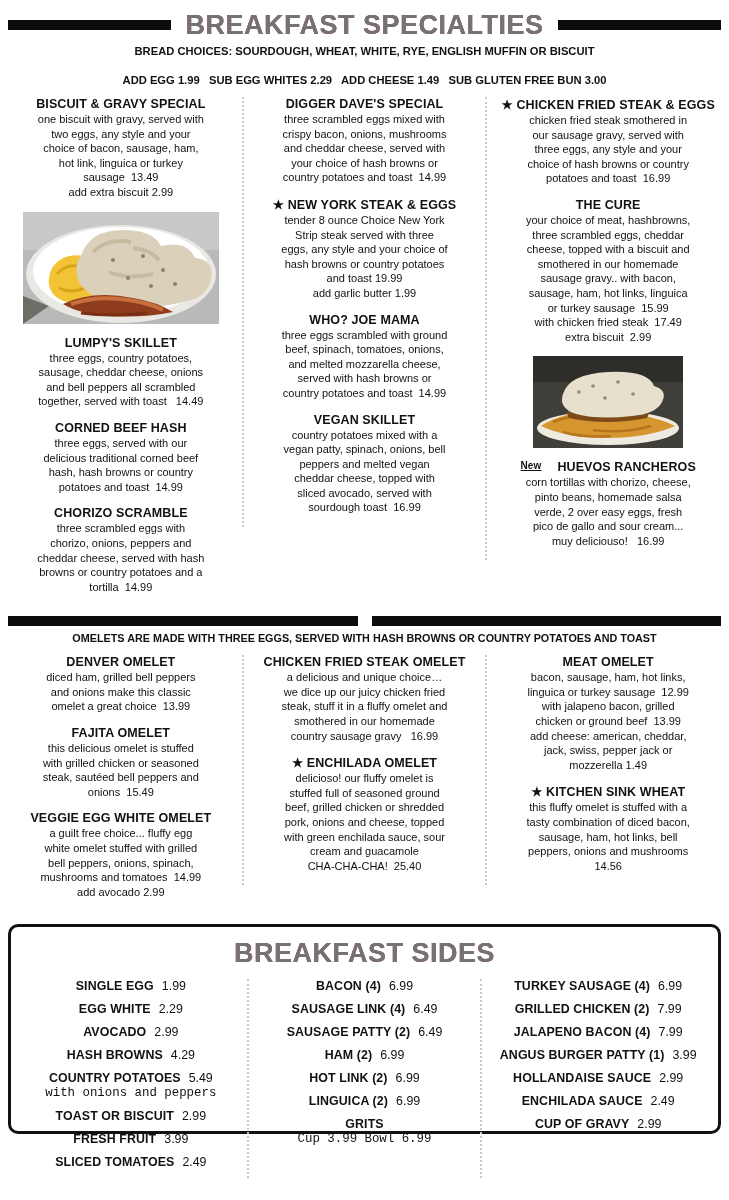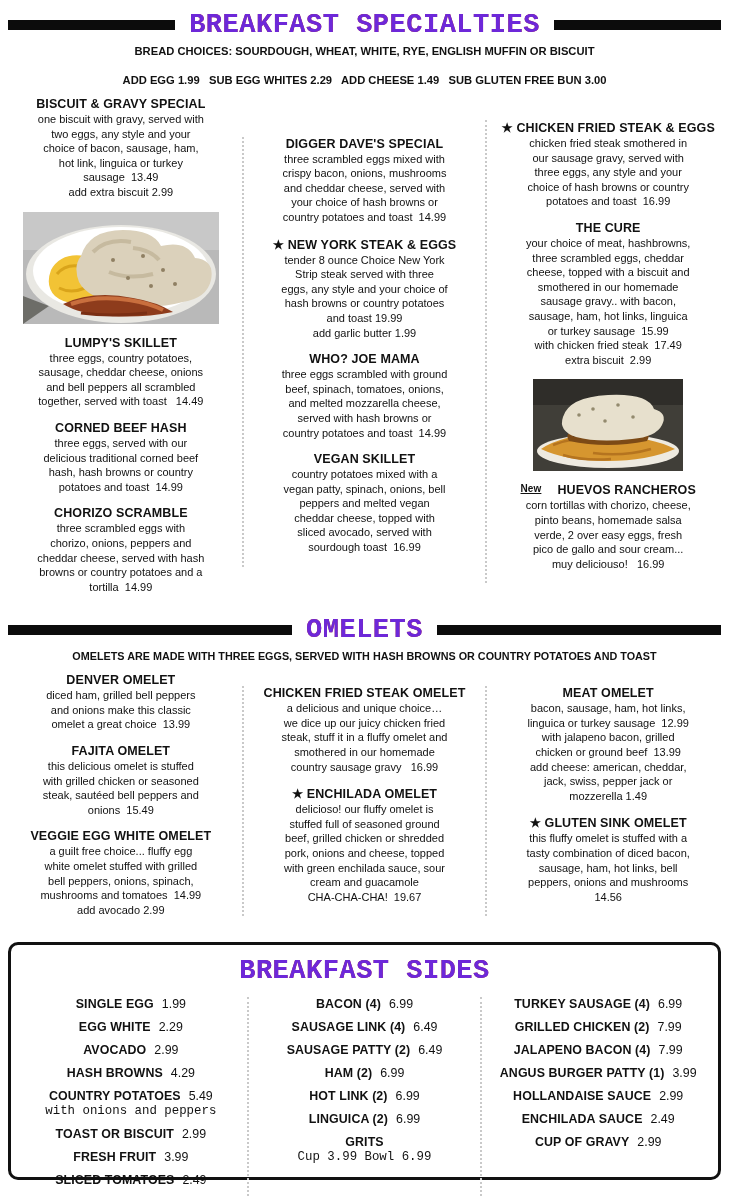--- a/index.html
+++ b/index.html
@@ -6,46 +6,46 @@
   body{
     width:729px;height:1200px;overflow:hidden;background:#ffffff;color:#111;
     font-family:"Liberation Sans",sans-serif;
   }
   .page{width:729px;height:1200px;position:relative;}
 
   
   .section-head{display:flex;align-items:center;gap:14px;padding:0 8px;}
   .bar{flex:1 1 0;height:10px;background:#0c0c0c;}
   .section-title{
-    font-family:Liberation Mono, monospace;font-weight:bold;font-size:27px;line-height:28px;
-    color:#6d28d9;letter-spacing:.5px;white-space:nowrap;
+    font-family:Liberation Sans, sans-serif;font-weight:bold;font-size:27px;line-height:28px;
+    color:#737373;letter-spacing:.5px;white-space:nowrap;
     text-shadow:0 0 .6px #b5232a;
   }
   .head-specialties{margin-top:11px;}
   .head-omelets{margin-top:10px;}
 
   .notes{margin-top:5px;text-align:center;font-weight:bold;font-size:11.2px;line-height:15px;white-space:pre;}
 
   
-  .menu-cols{display:flex;align-items:center;margin-top:9px;}
+  .menu-cols{display:flex;align-items:flex-start;margin-top:9px;}
   .menu-col{flex:1 1 0;padding:0 10px;text-align:center;min-width:0;}
   .menu-col + .menu-col{border-left:2px dotted #c9c9c9;}
   .item{margin-bottom:12px;}
   .item-name{font-size:12.5px;font-weight:bold;letter-spacing:.1px;margin-bottom:1px;}
   .item-desc{font-size:11px;line-height:14.6px;white-space:pre-wrap;}
   .new-tag{font-size:10px;font-weight:bold;text-decoration:underline;vertical-align:2px;margin-right:16px;}
   .photo-wrap{margin:2px auto 12px;line-height:0;}
   .photo-wrap svg{display:block;margin:0 auto;}
 
   .spec-cols{min-height:452px;}
 
   
   .sides-box{
     margin:13px 8px 0;border:3px solid #111;border-radius:10px;
-    padding:12px 4px 0;height:238px;box-sizing:border-box;
+    padding:12px 4px 0;height:210px;box-sizing:border-box;
   }
   .sides-title-row{text-align:center;}
   .sides-cols{display:flex;align-items:stretch;margin-top:12px;min-height:195px;}
   .sides-col{flex:1 1 0;padding:0 8px;text-align:center;min-width:0;}
   .sides-col + .sides-col{border-left:2px dotted #c9c9c9;}
   .side-item{margin-bottom:9px;font-size:12.4px;line-height:14px;}
   .side-name{font-weight:bold;letter-spacing:.1px;}
   .side-price{margin-left:8px;}
   .side-sub{font-size:12.4px;line-height:14px;margin-top:1px;font-family:Liberation Mono, monospace;}
 </style>
@@ -201,21 +201,20 @@
 pinto beans, homemade salsa
 verde, 2 over easy eggs, fresh
 pico de gallo and sour cream...
 muy deliciouso!   16.99</div>
       </div>
     </div>
   </div>
 
   <div class="section-head head-omelets">
     <div class="bar"></div>
-    <div class="section-title">OMELETS</div>
     <div class="bar"></div>
   </div>
   <div class="notes" style="font-size:10.8px;">OMELETS ARE MADE WITH THREE EGGS, SERVED WITH HASH BROWNS OR COUNTRY POTATOES AND TOAST</div>
 
   <div class="menu-cols">
     <div class="menu-col">
       <div class="item">
         <div class="item-name">DENVER OMELET</div>
         <div class="item-desc">diced ham, grilled bell peppers
 and onions make this classic
@@ -247,36 +246,36 @@
 country sausage gravy   16.99</div>
       </div>
       <div class="item">
         <div class="item-name">★ ENCHILADA OMELET</div>
         <div class="item-desc">delicioso! our fluffy omelet is
 stuffed full of seasoned ground
 beef, grilled chicken or shredded
 pork, onions and cheese, topped
 with green enchilada sauce, sour
 cream and guacamole
-CHA-CHA-CHA!  19.67</div>
+CHA-CHA-CHA!  25.40</div>
       </div>
     </div>
     <div class="menu-col">
       <div class="item">
         <div class="item-name">MEAT OMELET</div>
         <div class="item-desc">bacon, sausage, ham, hot links,
 linguica or turkey sausage  12.99
 with jalapeno bacon, grilled
 chicken or ground beef  13.99
 add cheese: american, cheddar,
 jack, swiss, pepper jack or
 mozzerella 1.49</div>
       </div>
       <div class="item">
-        <div class="item-name">★ GLUTEN SINK OMELET</div>
+        <div class="item-name">★ KITCHEN SINK WHEAT</div>
         <div class="item-desc">this fluffy omelet is stuffed with a
 tasty combination of diced bacon,
 sausage, ham, hot links, bell
 peppers, onions and mushrooms
 14.56</div>
       </div>
     </div>
   </div>
 
   <div class="sides-box">

